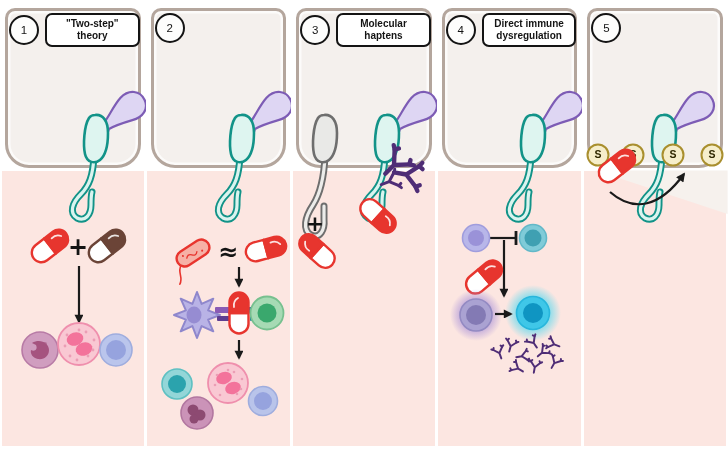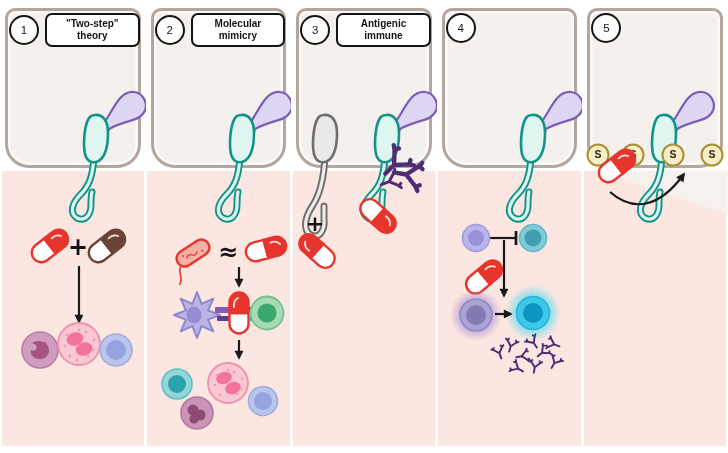--- a/index.html
+++ b/index.html
@@ -163,21 +163,20 @@
           <circle cx="3" cy="2" r="5.5" fill="#8d4a72"></circle>
           <circle cx="-3" cy="6" r="4.5" fill="#8d4a72"></circle>
       </g>
       <g transform="translate(117,401)">
         <circle r="14.5" fill="#b9c4ea" stroke="#9fadde" stroke-width="1.6"></circle>
         <circle r="9" fill="#96a3de"></circle>
       </g>
     </svg>
     <div class="hdr">
       <div class="num">2</div>
-      <div class="lbl">Molecular mimicry</div>
     </div>
   </div>
 
   <div class="panel" style="left:291.2px">
     <div class="block"></div>
     <div class="dermis"></div>
     <svg class="scene" viewBox="0 0 145.6 453">
       <use href="#follicleGray"></use>
       <text class="sym" x="24" y="224" font-size="22" text-anchor="middle" dominant-baseline="central">+</text>
       <use href="#capsule" transform="translate(26,251) rotate(-138)" style="color:#e7352e"></use>
@@ -185,21 +184,21 @@
       <use href="#follicle"></use>
       <g style="color:#4f2d76">
         <use href="#ab" transform="translate(105,163) rotate(45) scale(1.9)"></use>
         <use href="#ab" transform="translate(118,175) rotate(100) scale(1.9)"></use>
         <use href="#ab" transform="translate(100,181) rotate(70) scale(1.3)"></use>
       </g>
       <use href="#capsule" transform="translate(87,216) rotate(42)" style="color:#e7352e"></use>
     </svg>
     <div class="hdr">
       <div class="num">3</div>
-      <div class="lbl">Antigenic immune</div>
+      <div class="lbl">Molecular haptens</div>
     </div>
   </div>
 
   <div class="panel" style="left:436.8px">
     <div class="block"></div>
     <div class="dermis"></div>
     <svg class="scene" viewBox="0 0 145.6 453">
       <defs>
         <radialGradient id="glowP">
             <stop offset="0.45" stop-color="#a78fd8" stop-opacity="0.85"></stop>
@@ -242,20 +241,21 @@
         <use href="#ab" transform="translate(96,342) rotate(-35) scale(.85)"></use>
         <use href="#ab" transform="translate(106,352) rotate(50) scale(.85)"></use>
         <use href="#ab" transform="translate(116,344) rotate(-70) scale(.85)"></use>
         <use href="#ab" transform="translate(98,366) rotate(10) scale(.85)"></use>
         <use href="#ab" transform="translate(80,368) rotate(-60) scale(.85)"></use>
         <use href="#ab" transform="translate(118,362) rotate(30) scale(.85)"></use>
       </g>
     </svg>
     <div class="hdr">
       <div class="num">4</div>
+      <div class="lbl">Direct immune dysregulation</div>
     </div>
   </div>
 
   <div class="panel" style="left:582.4px">
     <div class="block"></div>
     <div class="dermis"></div>
     <svg class="scene" viewBox="0 0 145.6 453">
       <polygon points="14,170.5 145.6,170.5 145.6,214" fill="#f6f1ed"></polygon>
       <use href="#muscle" transform="translate(83,133) rotate(-37)"></use>
       <use href="#follicle" transform="translate(-14,0)"></use>

